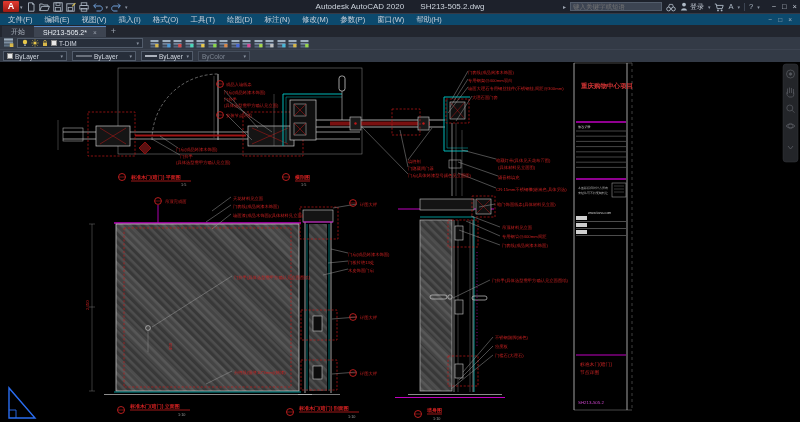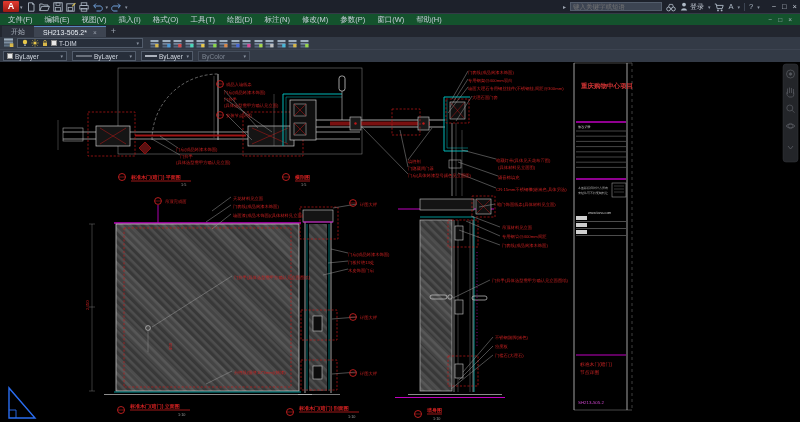--- a/index.html
+++ b/index.html
@@ -25,21 +25,21 @@
     color:#8d96a4;font-size:6.5px;line-height:7px;padding:0 2px;outline:none;
     font-family:"Liberation Sans",sans-serif}
   .signin{color:#c3cad4;font-size:7px;display:flex;align-items:center;gap:2px}
   .tbsep{width:1px;height:8px;background:#3c4452}
   .tb-glyph{color:#aeb9c6;font-size:7.5px;line-height:9px}
   .dd-mini{color:#8d96a4;font-size:5px}
   .win-btns{display:flex;gap:6px;color:#c3cad4;font-size:7.5px;margin-left:8px}
   .win-btns span{line-height:11px}
 
   
-  .menubar{height:12px;background:#14532d;display:flex;align-items:center;
+  .menubar{height:12px;background:#0c4a6e;display:flex;align-items:center;
     padding:0 8px;border-top:1px solid #343a47}
   .menu-item{font-size:7.5px;color:#c9d0da;margin-right:12px;white-space:nowrap}
   .doc-btns{margin-left:auto;display:flex;gap:6px;color:#aab2bd;font-size:6.5px}
 
   
   .tabsbar{height:12px;background:#22262f;display:flex;align-items:flex-end;padding-left:2px}
   .tab{height:11px;display:flex;align-items:center;font-size:7px;padding:0 9px;color:#aeb6c1}
   .tab.start{background:#2c313c}
   .tab.active{background:#3d4451;color:#e8edf3;border-top:1px solid #5a86c0}
   .tab .x{margin-left:6px;font-size:6.5px;color:#9aa2ae}
@@ -118,20 +118,24 @@
       <span class="dd-mini">▾</span>
       <span class="qi">
         <svg width="11" height="10" viewBox="0 0 11 10">
             <path d="M9 4 H4 A2.6 2.6 0 1 0 4 9 H6.5" fill="none" stroke="#6f9fd8" stroke-width="1"></path>
             <path d="M7 1.6 L9.4 4 L7 6.2" fill="none" stroke="#6f9fd8" stroke-width="1"></path>
           </svg>
         </span>
       <span class="dd-mini">▾</span>
     </div>
 
+    <div class="apptitle">
+      <span>Autodesk AutoCAD 2020</span>
+      <span class="doc">SH213-505.2.dwg</span>
+    </div>
 
     <div class="tb-right">
       <span class="flyout">▸</span>
       <input class="searchbox" placeholder="键入关键字或短语" style="">
       <span class="qi">
         <svg width="10" height="9" viewBox="0 0 10 9">
             <circle cx="2.6" cy="6" r="1.9" fill="none" stroke="#aeb9c6" stroke-width="0.9"></circle>
             <circle cx="7.4" cy="6" r="1.9" fill="none" stroke="#aeb9c6" stroke-width="0.9"></circle>
             <path d="M2.6 4 L3.4 1.4 H6.6 L7.4 4 M4.4 5.2 H5.6" fill="none" stroke="#aeb9c6" stroke-width="0.8"></path>
           </svg></span>

